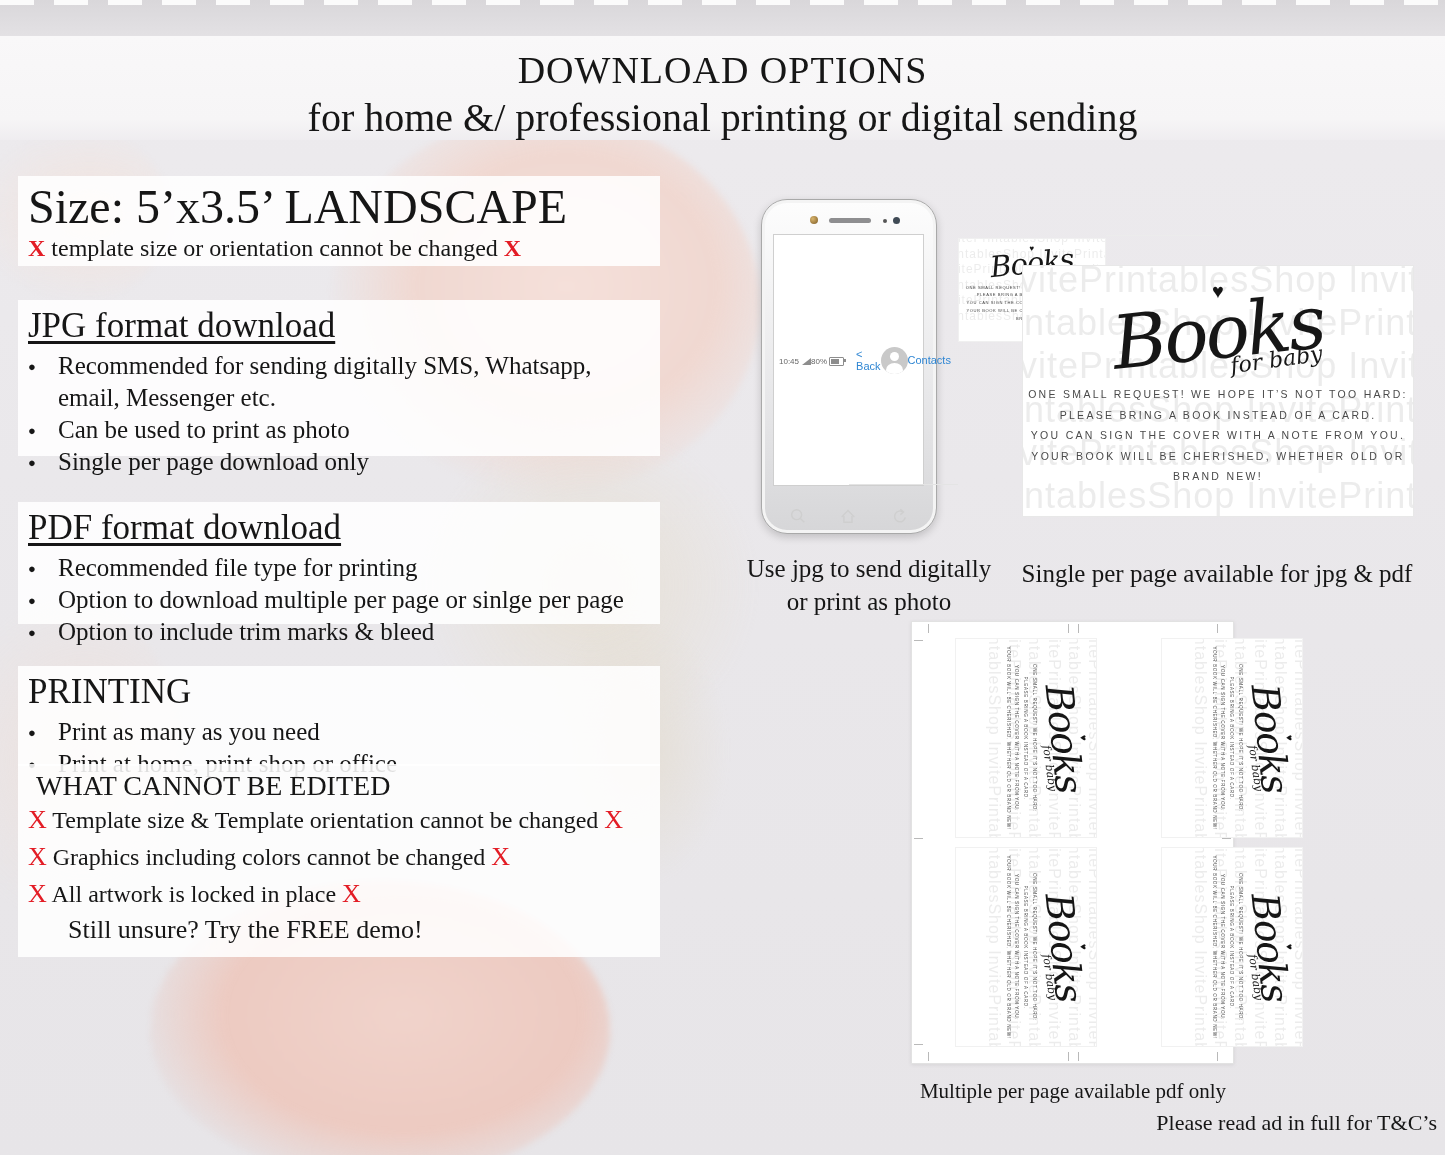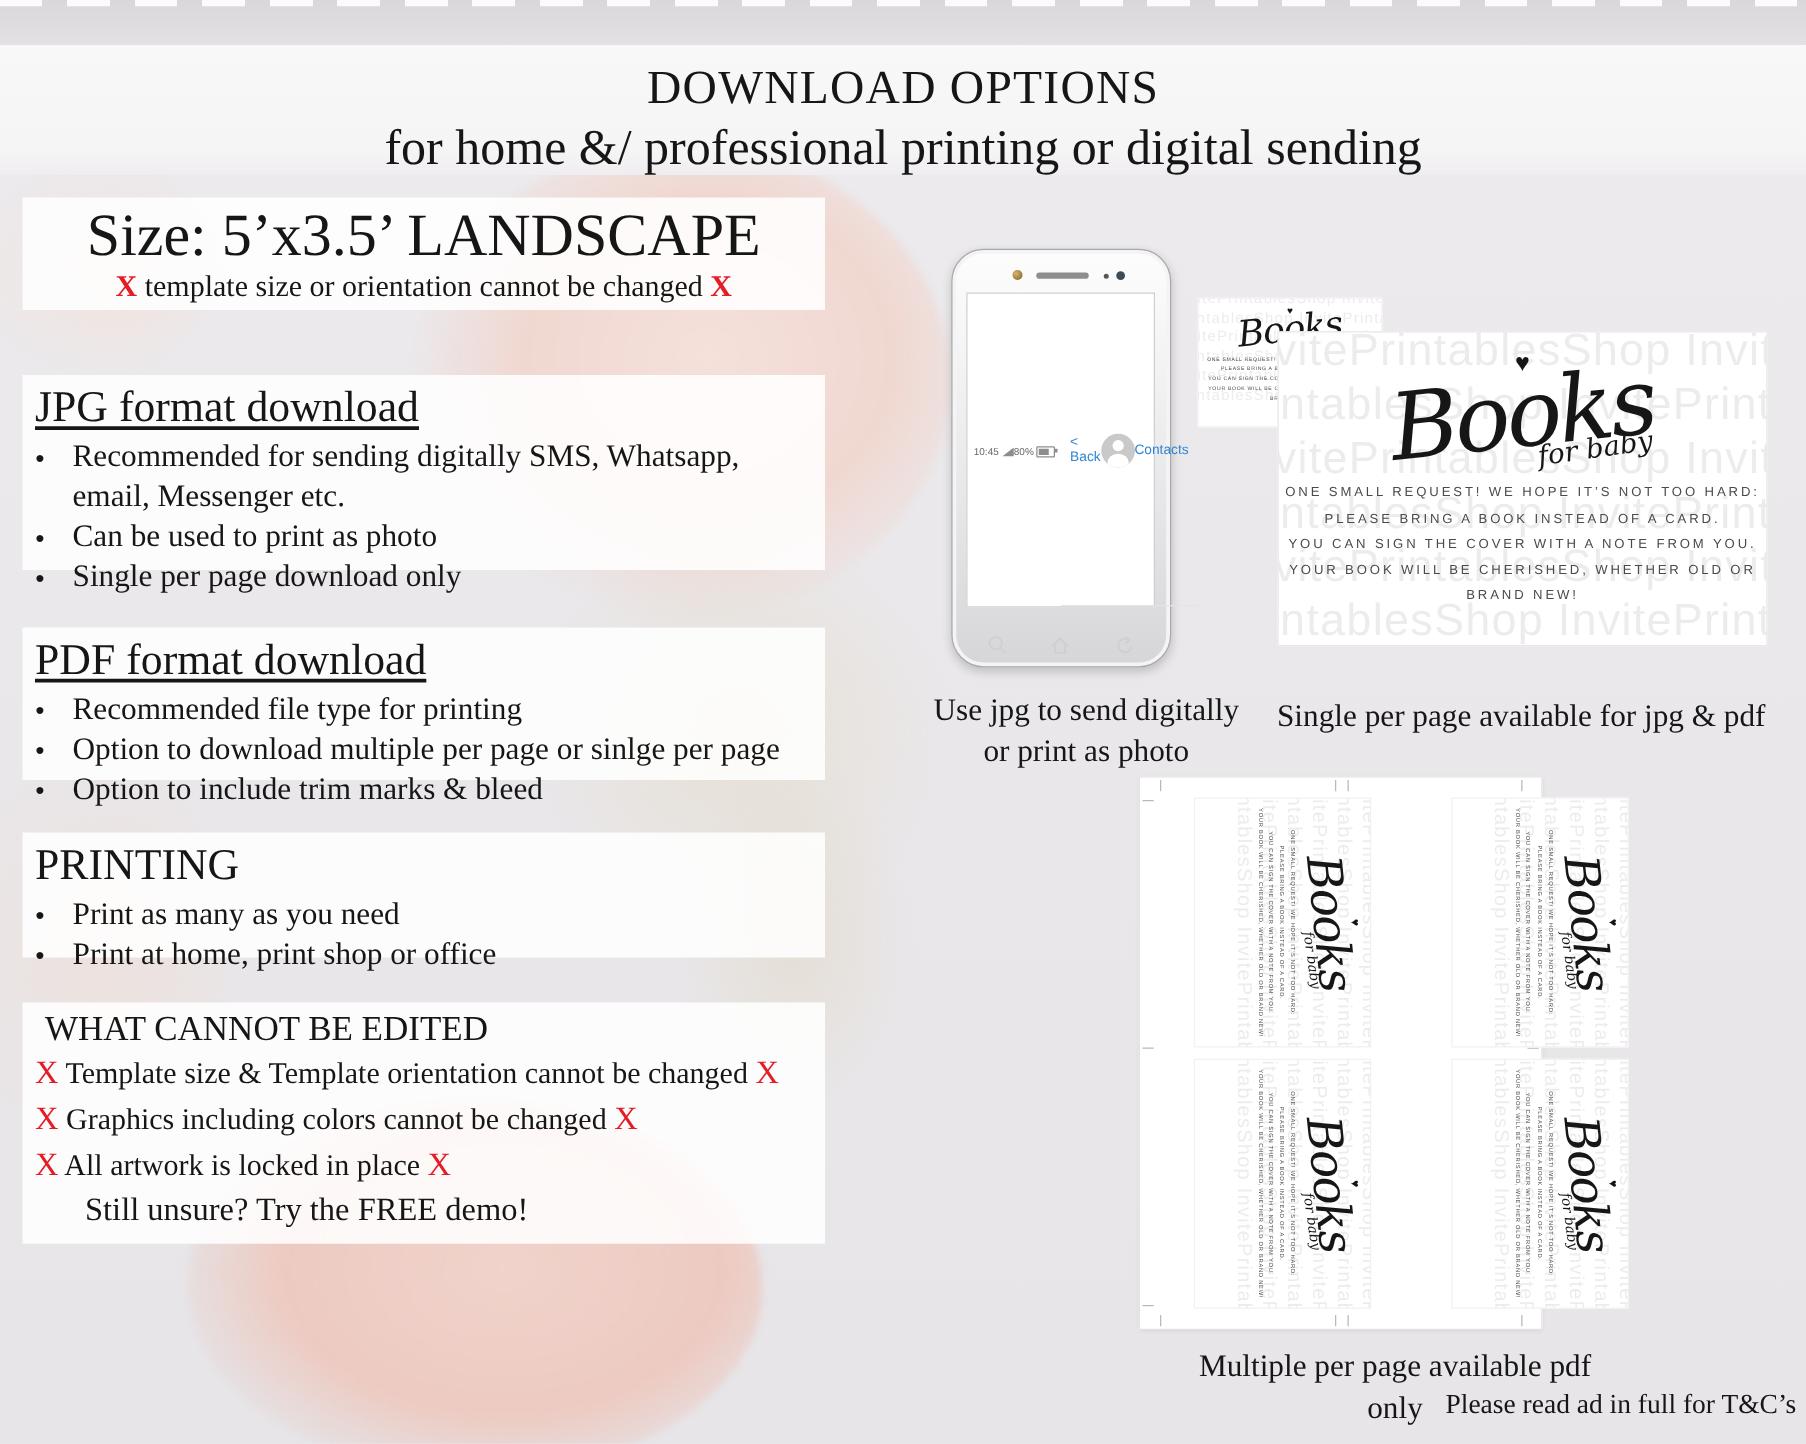--- a/index.html
+++ b/index.html
@@ -33,27 +33,27 @@
        background:repeating-linear-gradient(105deg,rgba(206,147,137,.16) 0 2px,rgba(0,0,0,0) 2px 7px),
                   radial-gradient(ellipse at 55% 45%,#f2d6ce 0%,#eecdc4 50%,rgba(238,205,196,0) 74%);}
   .fl5{left:-60px;top:590px;width:240px;height:340px;
        background:radial-gradient(ellipse at 60% 50%,#efdfd8 0%,rgba(239,223,216,0) 70%);opacity:.7;}
   .fl6{left:540px;top:610px;width:190px;height:280px;
        background:radial-gradient(ellipse at 50% 50%,#e3dbcb 0%,rgba(227,219,203,0) 70%);opacity:.7;}
 
   
   .panel{position:absolute;left:18px;width:642px;background:rgba(255,255,255,.87);
          padding:6px 10px;box-sizing:border-box;z-index:2;}
-  .p-size{top:158px;height:90px;text-align:center;}
+  .p-size{top:176px;height:90px;}
   .size-title{font-size:48px;line-height:1.05;}
   .size-note{font-size:24px;margin-top:3px;}
   .p-jpg{top:300px;height:156px;}
   .p-pdf{top:502px;height:122px;}
   .p-print{top:666px;height:100px;}
-  .p-cannot{top:802px;height:193px;}
+  .p-cannot{top:764px;height:193px;}
   .sec-head{font-size:35px;}
   .sec-head.u{text-decoration:underline;text-underline-offset:4px;}
   ul.blist{list-style:none;margin:4px 0 0 0;padding:0;font-size:25px;line-height:1.28;}
   ul.blist li{padding-left:30px;}
   ul.blist li::before{content:"\25CF";display:inline-block;width:30px;margin-left:-30px;
          font-size:13px;vertical-align:3px;}
   .redx{color:#e31c25;}
   .size-note .redx{font-weight:bold;}
   .xline{font-size:24px;line-height:1.42;}
   .xline .redx{font-size:26px;}
@@ -122,21 +122,21 @@
           font-family:"Liberation Sans",sans-serif;font-size:6.5px;color:#b8b8b8;}
   .okbtn{font-family:"Liberation Sans",sans-serif;font-weight:bold;font-size:9px;color:#2f86d3;
           border:1px solid #7fb3e2;background:#f4f9fe;border-radius:2px;padding:1px 3px;line-height:1.2;}
   .navbar{position:absolute;left:11px;bottom:8px;width:151px;display:flex;justify-content:space-around;align-items:center;}
   .navbar svg{display:block;}
 
   
   .caption{position:absolute;font-size:25px;text-align:center;z-index:2;line-height:1.3;}
   .cap-phone{left:735px;top:553px;width:268px;}
   .cap-single{left:1010px;top:558px;width:414px;}
-  .cap-multi{left:936px;top:1078px;width:360px;font-size:25px;}
+  .cap-multi{left:893px;top:1078px;width:360px;font-size:21px;}
   .terms{position:absolute;right:8px;top:1110px;width:420px;text-align:right;font-size:22px;z-index:2;}
 
   
   .sheet{position:absolute;left:911px;top:621px;width:323px;height:443px;background:#fff;
          border:1px solid #e2e2e2;box-shadow:0 1px 4px rgba(0,0,0,.08);z-index:2;
          display:grid;grid-template-columns:1fr 1fr;grid-template-rows:1fr 1fr;gap:6px;
          padding:14px;box-sizing:border-box;}
   .cell{position:relative;display:flex;align-items:center;justify-content:center;overflow:visible;}
   .mini-card{width:198px;height:140px;transform:rotate(90deg);flex:none;border:1px solid #f1f1f1;}
   .mini-card .wm span{font-size:16px;line-height:1.25;margin-left:-16px;}

